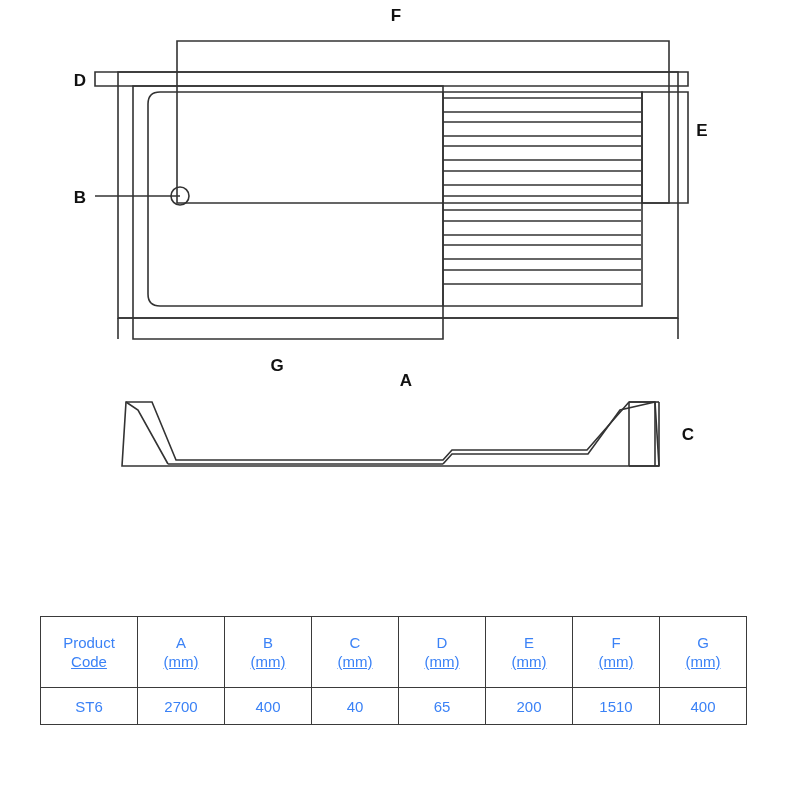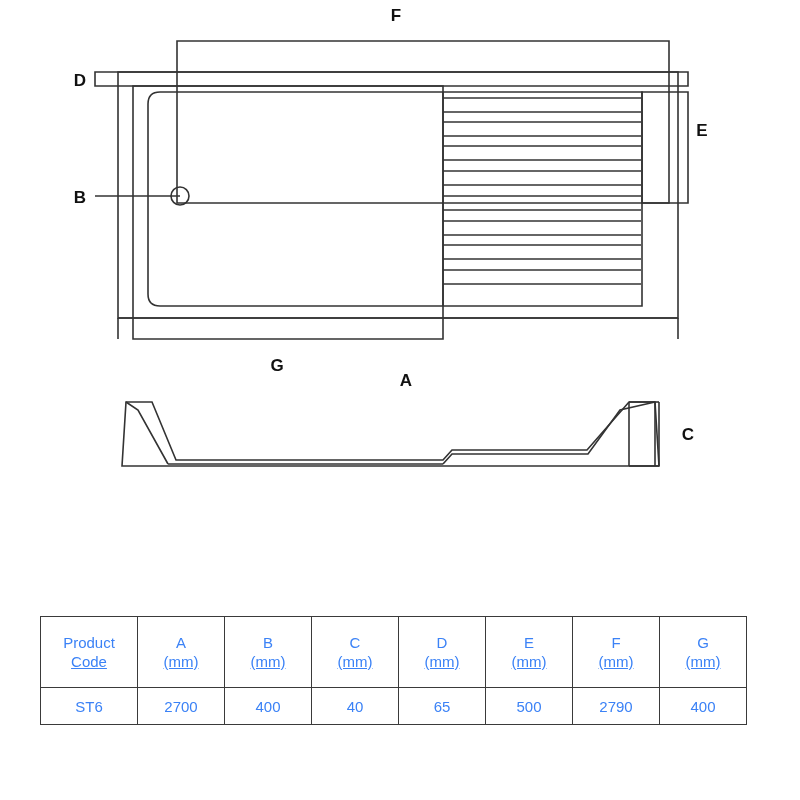--- a/index.html
+++ b/index.html
@@ -201,21 +201,21 @@
             <span class="l1">G</span>
             <span class="l2">(mm)</span>
           </td>
         </tr>
         <tr class="data-row">
           <td>ST6</td>
           <td>2700</td>
           <td>400</td>
           <td>40</td>
           <td>65</td>
-          <td>500</td>
-          <td>2790</td>
+          <td>200</td>
+          <td>1510</td>
           <td>400</td>
         </tr>
       </tbody>
     </table>
   </div>
 
 </div>
 
 </body></html>

